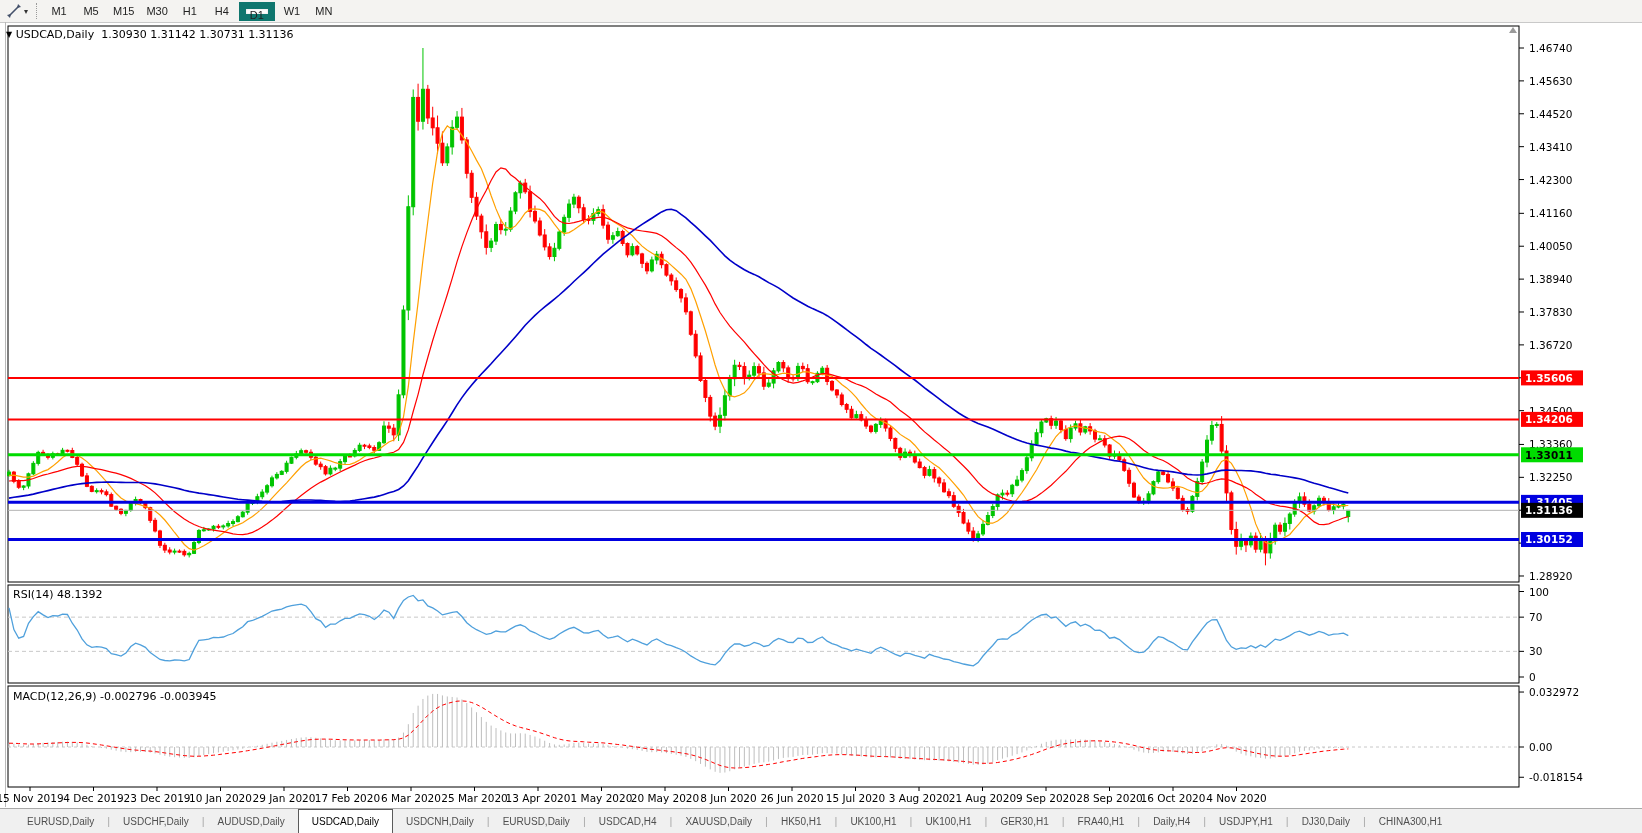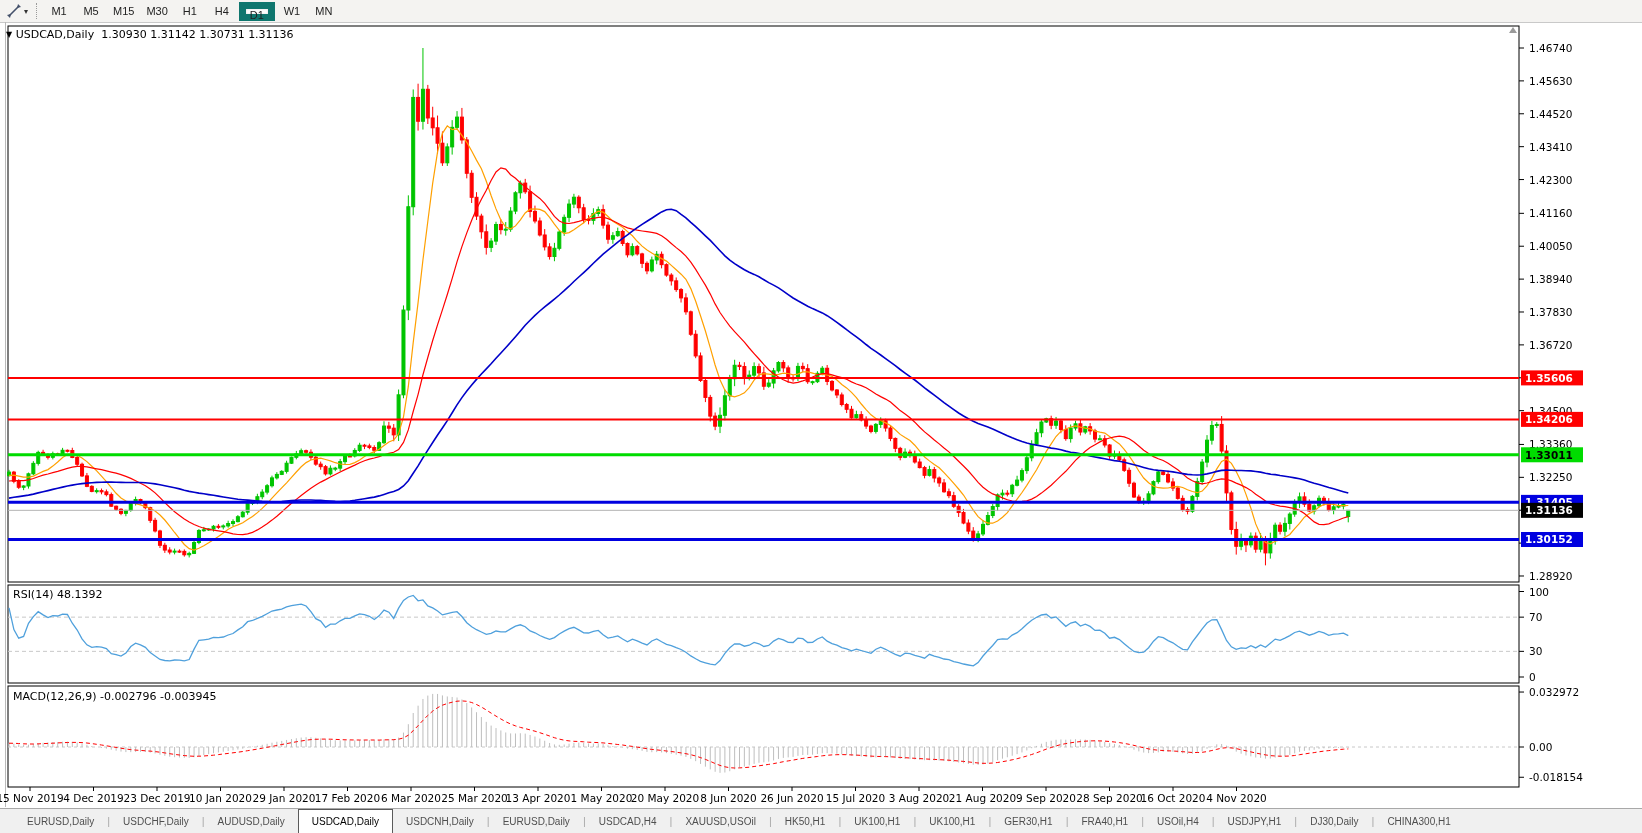--- a/index.html
+++ b/index.html
@@ -1043,33 +1043,33 @@
         <span class="tab">USDCHF,Daily</span>
         <span class="tabsep">|</span>
         <span class="tab">AUDUSD,Daily</span>
         <span class="tab active">USDCAD,Daily</span>
         <span class="tab">USDCNH,Daily</span>
         <span class="tabsep">|</span>
         <span class="tab">EURUSD,Daily</span>
         <span class="tabsep">|</span>
         <span class="tab">USDCAD,H4</span>
         <span class="tabsep">|</span>
-        <span class="tab">XAUUSD,USOil</span>
+        <span class="tab">XAUUSD,Daily</span>
         <span class="tabsep">|</span>
         <span class="tab">HK50,H1</span>
         <span class="tabsep">|</span>
         <span class="tab">UK100,H1</span>
         <span class="tabsep">|</span>
         <span class="tab">UK100,H1</span>
         <span class="tabsep">|</span>
         <span class="tab">GER30,H1</span>
         <span class="tabsep">|</span>
         <span class="tab">FRA40,H1</span>
         <span class="tabsep">|</span>
-        <span class="tab">USOil,H4</span>
+        <span class="tab">Daily,H4</span>
         <span class="tabsep">|</span>
         <span class="tab">USDJPY,H1</span>
         <span class="tabsep">|</span>
         <span class="tab">DJ30,Daily</span>
         <span class="tabsep">|</span>
         <span class="tab">CHINA300,H1</span>
       </span>
 
   </div>
 </div>

